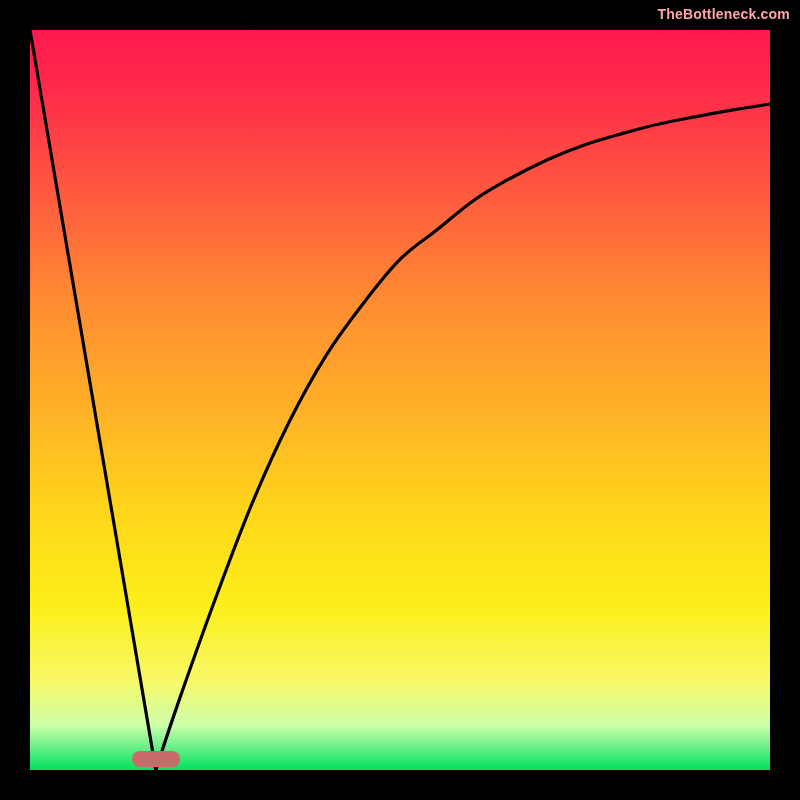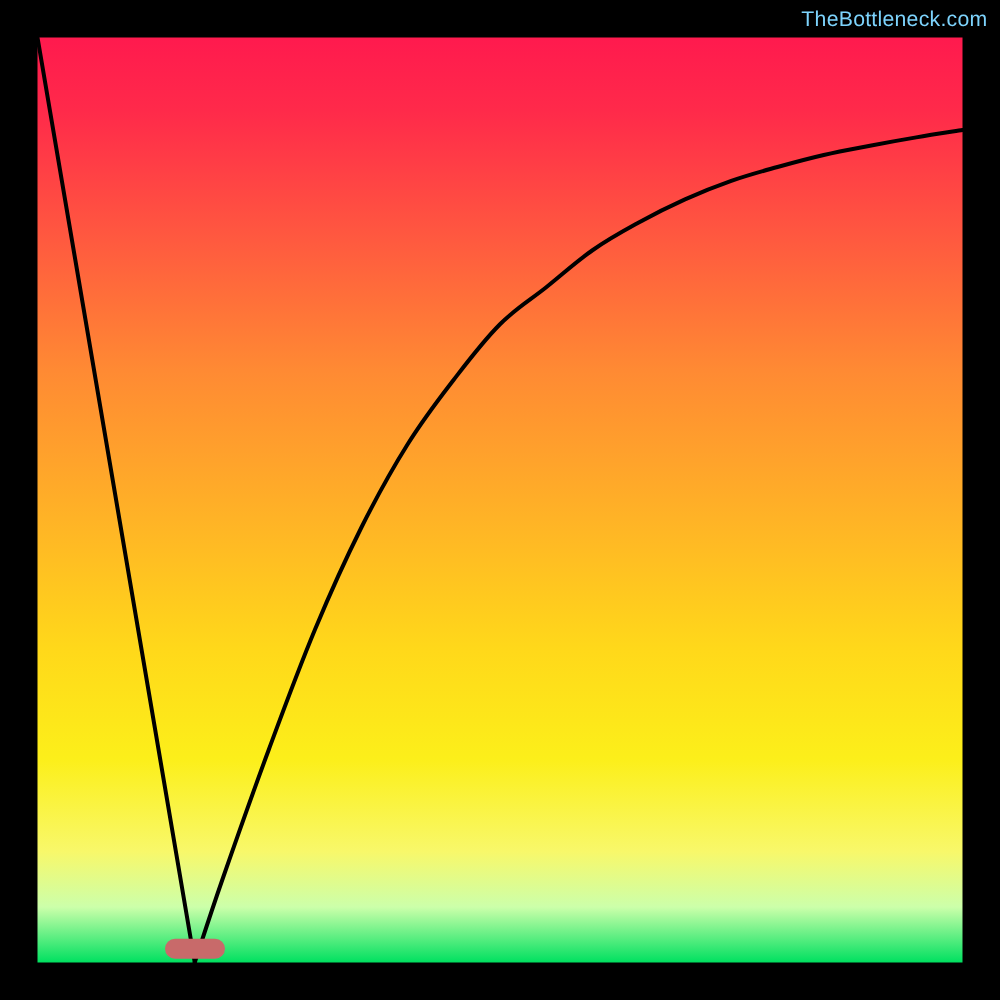--- a/index.html
+++ b/index.html
@@ -34,23 +34,23 @@
       #fcef1a 78%,
       #f8f86a 88%,
       #ccffaa 94%,
       #00e060 100%
     );
   }
   .watermark {
     position: absolute;
     top: 6px;
     right: 10px;
-    color: #7dd3fc;
-    font-size: 17px;
-    font-weight: 400;
+    color: #fca5a5;
+    font-size: 14px;
+    font-weight: 700;
     letter-spacing: 0.2px;
     user-select: none;
   }
   svg.curves {
     position: absolute;
     left: 0;
     top: 0;
     width: 740px;
     height: 740px;
     overflow: visible;

